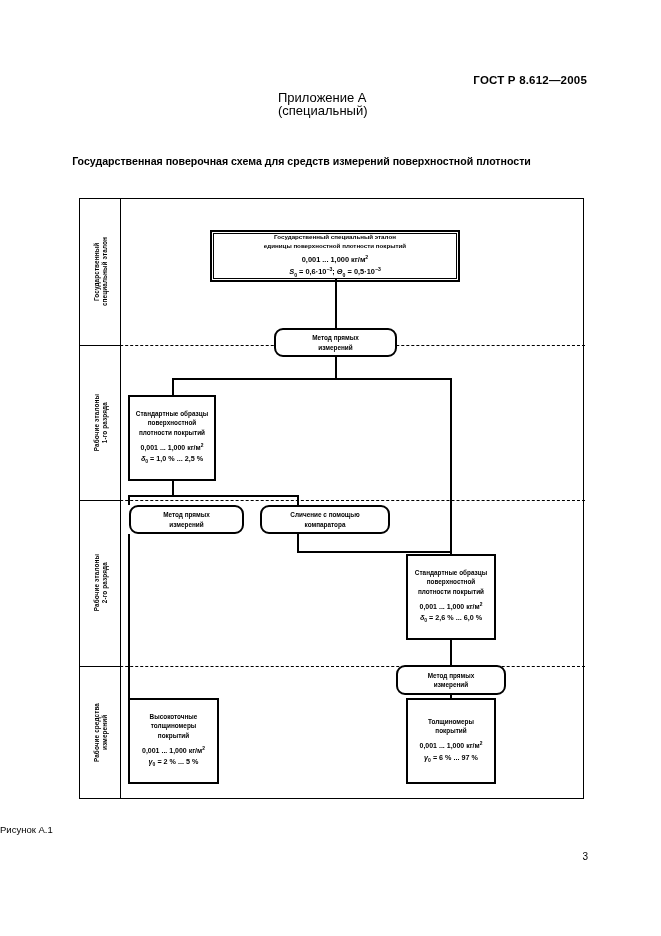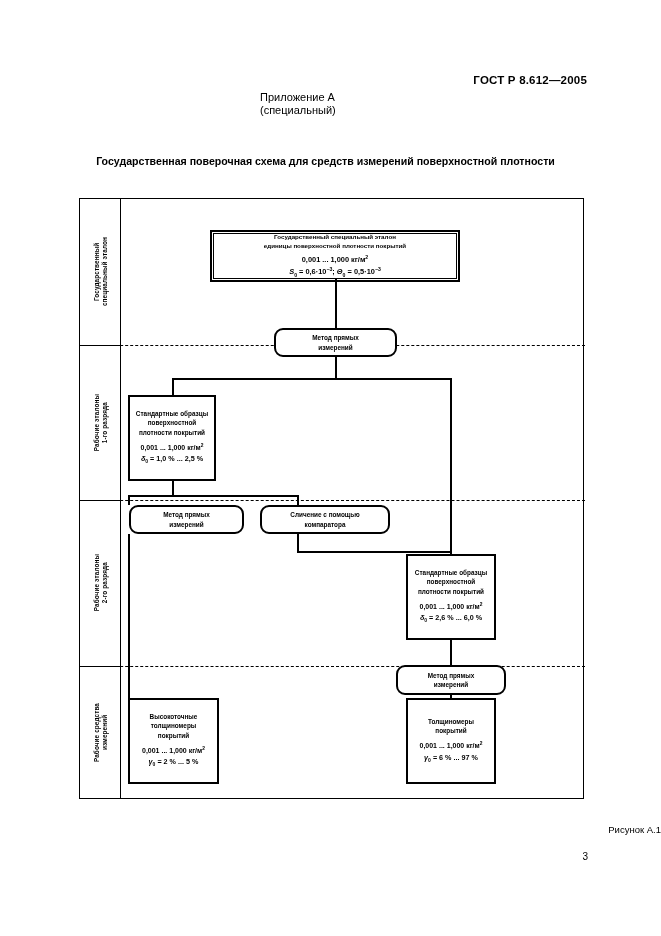--- a/index.html
+++ b/index.html
@@ -27,45 +27,44 @@
     top: 74px;
     right: 74px;
     font-size: 11.5px;
     font-weight: bold;
     letter-spacing: 0.2px;
     white-space: nowrap;
   }
   .appendix {
     position: absolute;
     top: 91px;
-    left: 260px;
-    font-size: 11px;
+    left: 278px;
+    font-size: 13px;
     line-height: 13px;
   }
   .appendix div { white-space: nowrap; }
 
   .doc-title {
     position: absolute;
     top: 154px;
     left: 0;
     width: 603px;
     text-align: center;
     font-size: 10.6px;
     font-weight: bold;
     line-height: 15.5px;
-    padding-left: 24px;
   }
   .doc-title sup { font-size: 0.72em; vertical-align: super; }
 
   .figure-caption {
     position: absolute;
     top: 824px;
     left: 0;
     width: 661px;
-    text-align: right;
+    text-align: left;
     font-size: 9.5px;
   }
   .page-number {
     position: absolute;
     top: 851px;
     right: 73px;
     font-size: 10px;
   }
 
   

